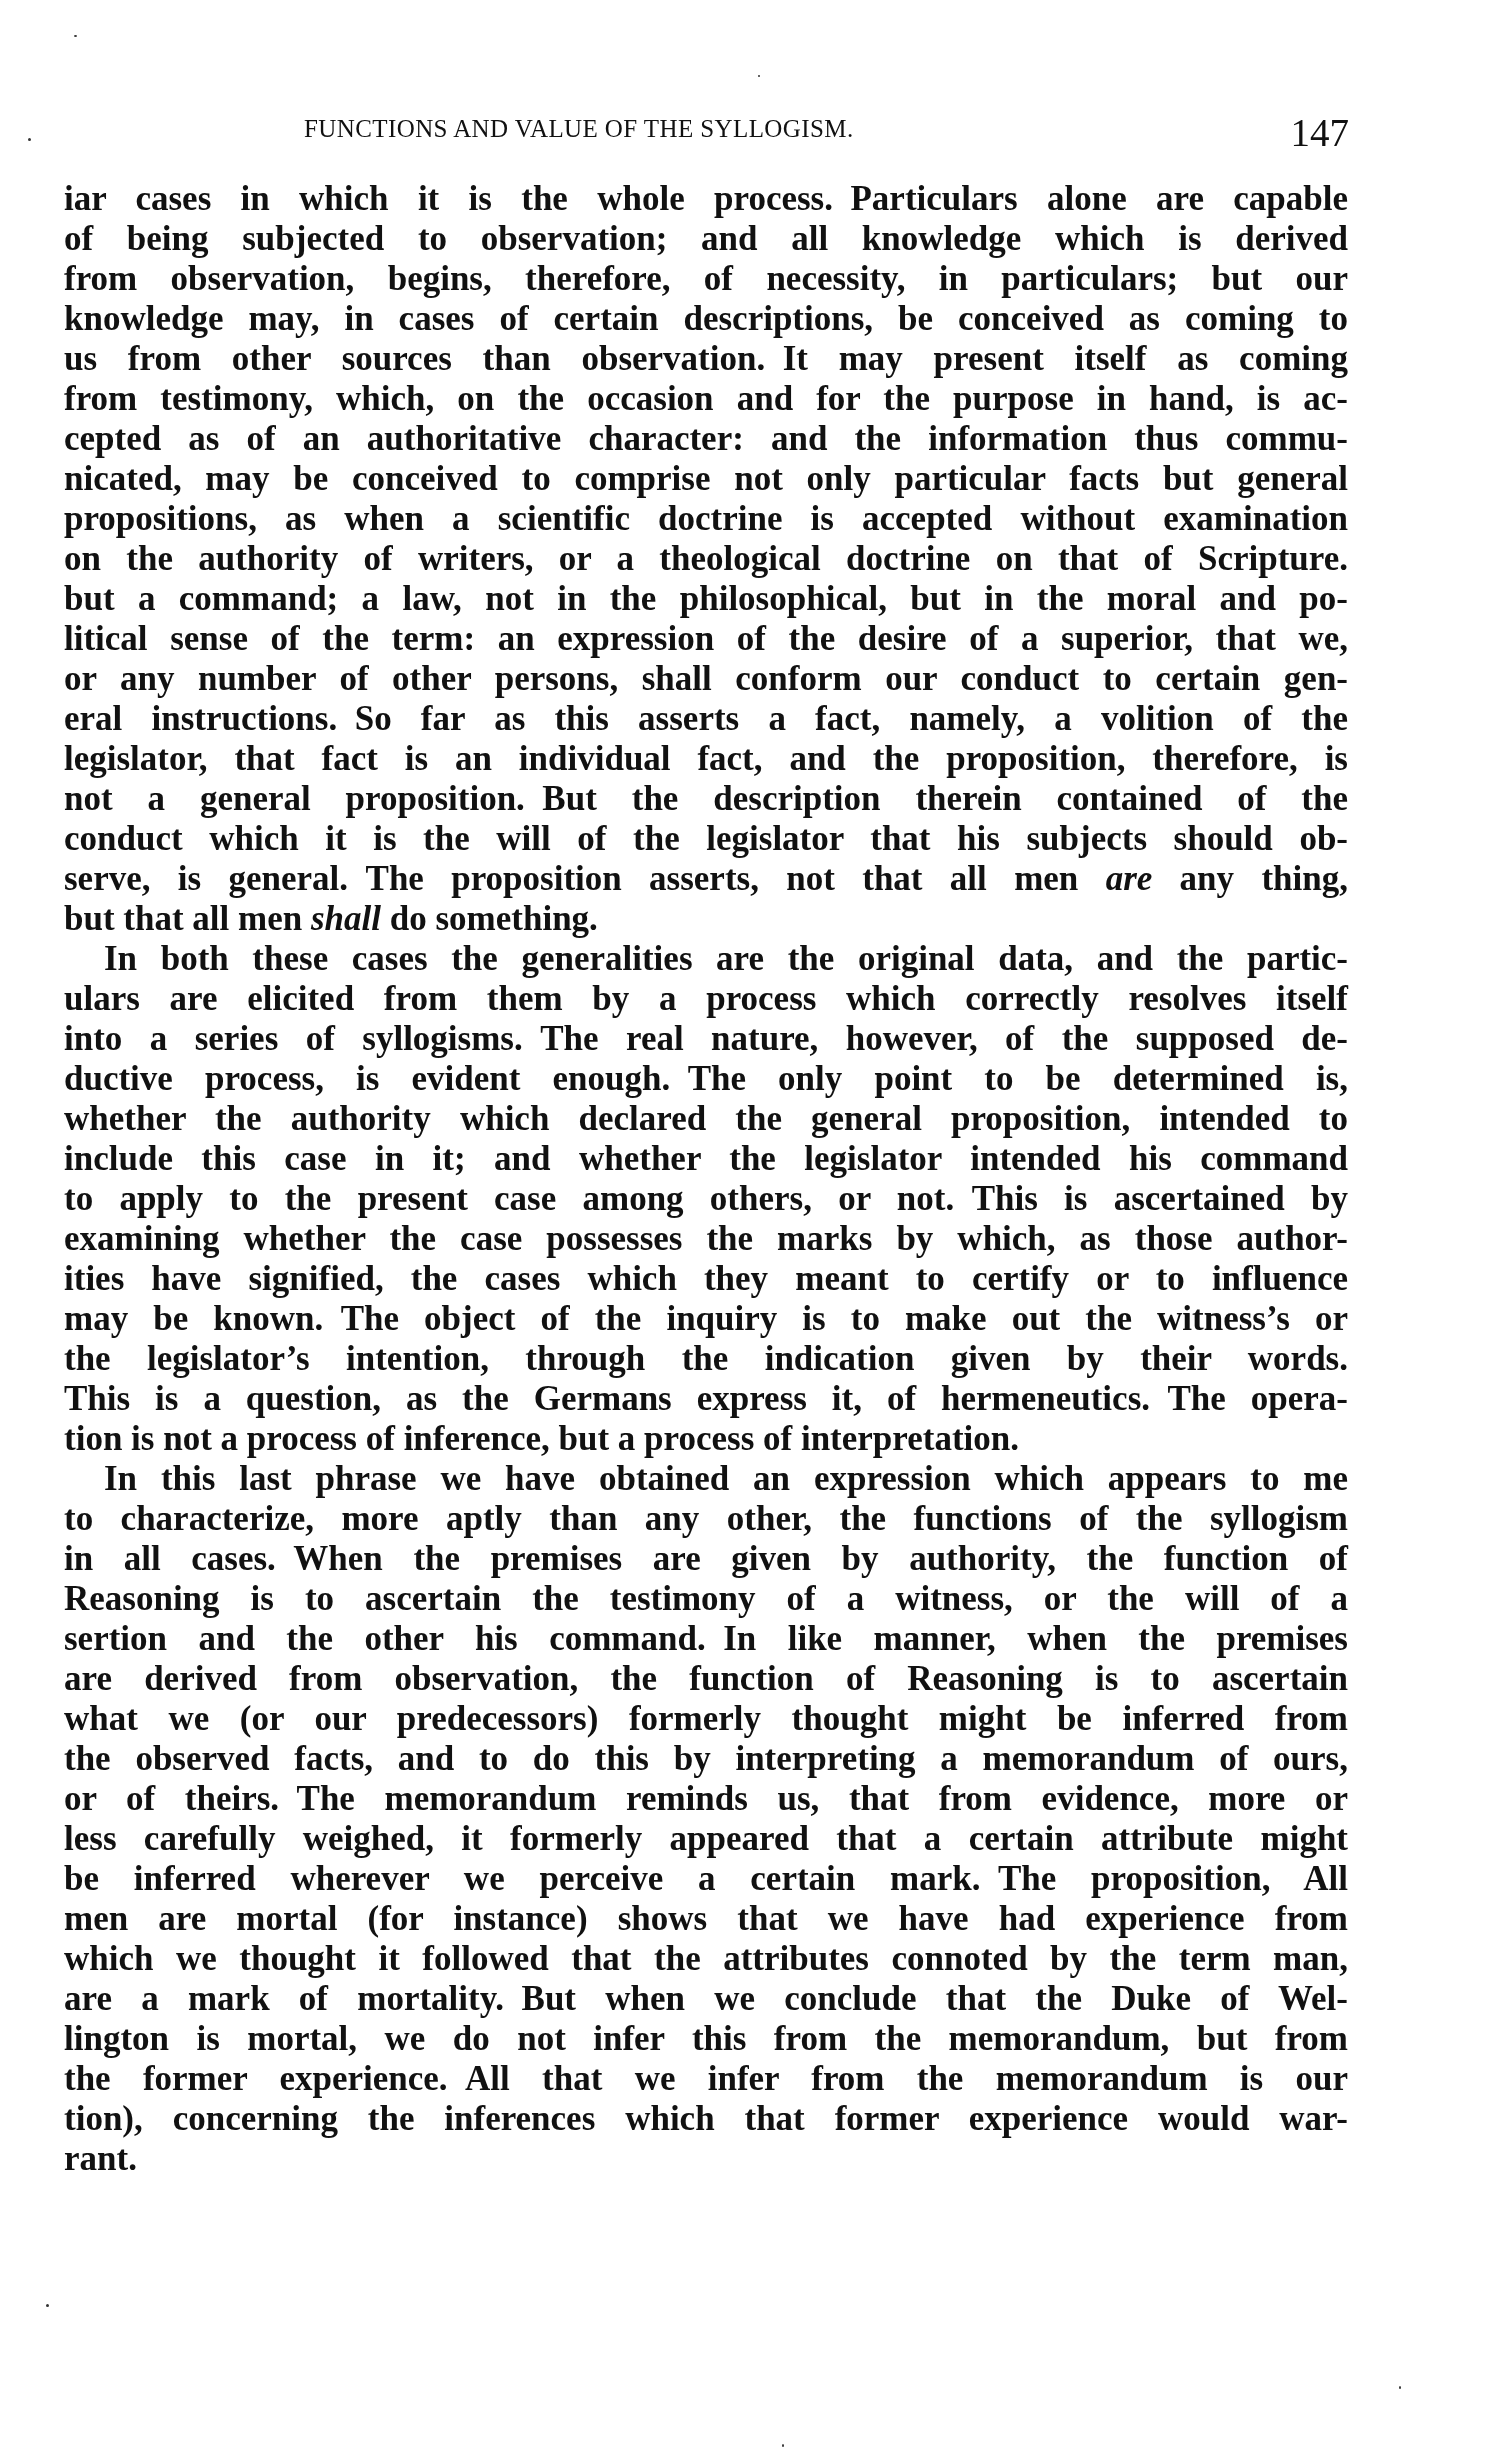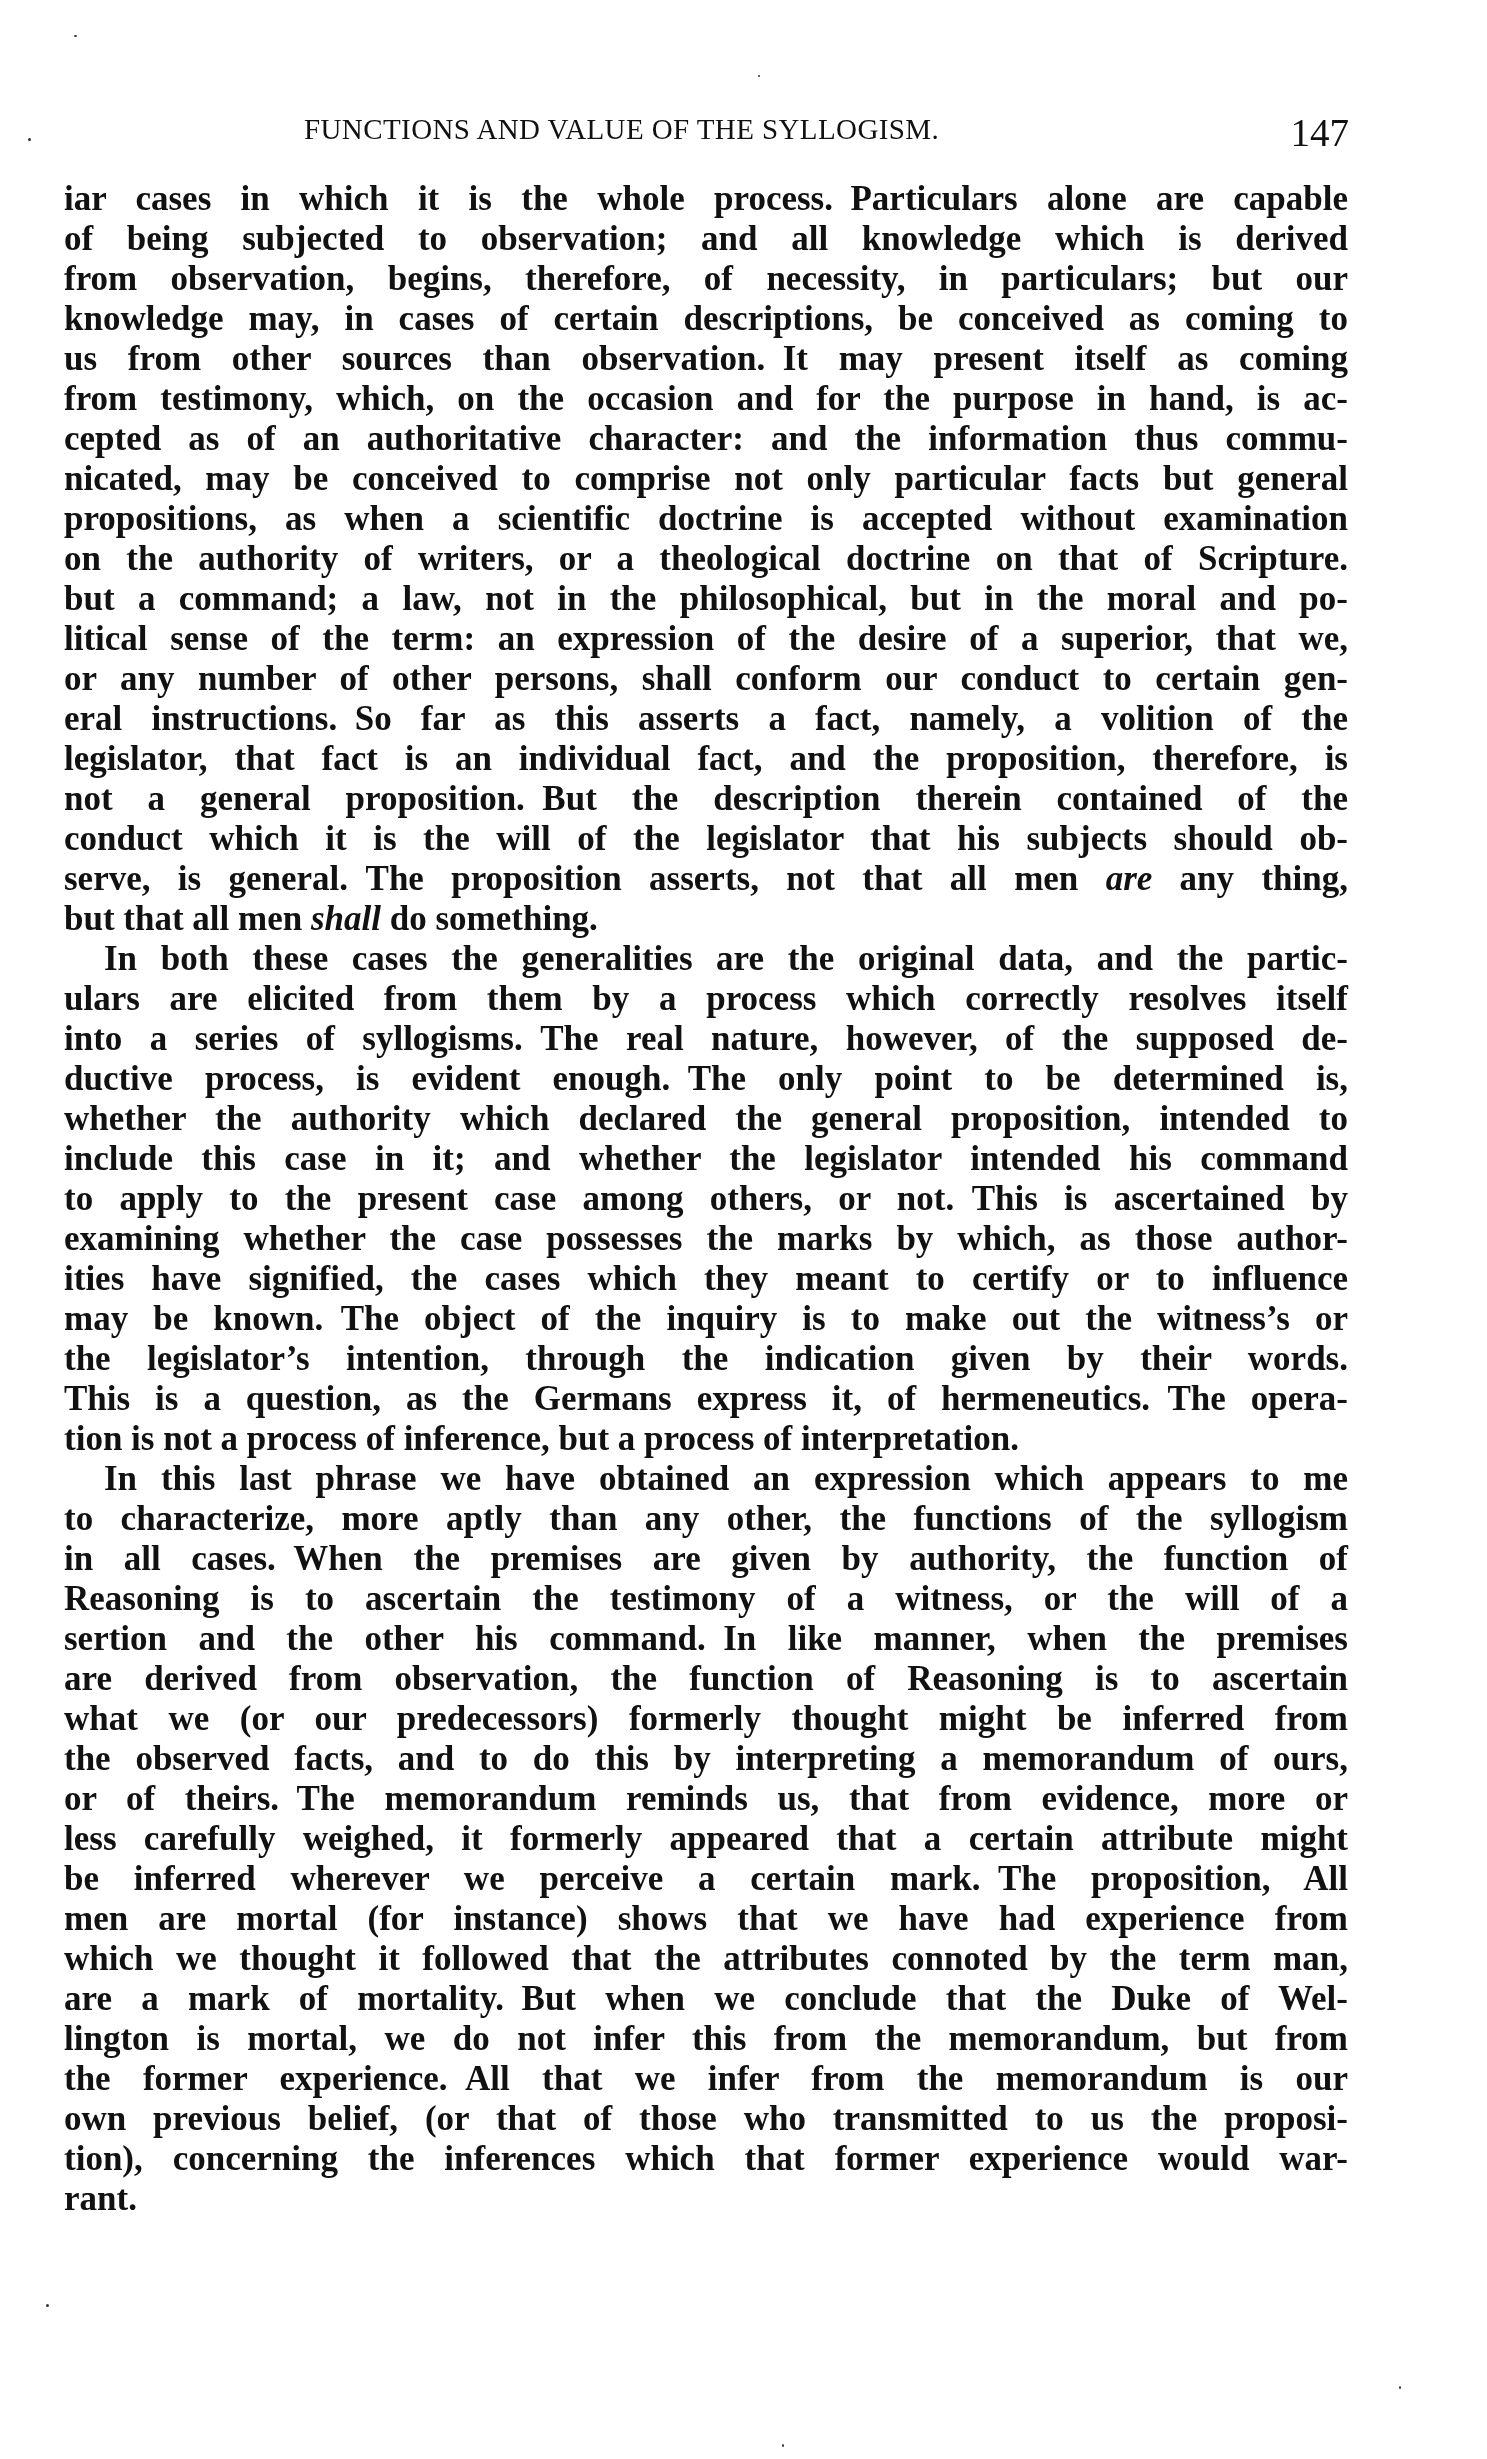--- a/index.html
+++ b/index.html
@@ -7,21 +7,21 @@
   .page {
     position: absolute; left: 0; top: 0; width: 1488px; height: 2460px;
     background: #ffffff; color: #111111;
     font-family: "Liberation Serif", "DejaVu Serif", serif;
   }
   .running-head {
     position: absolute; left: 0; top: 111px; width: 1488px; height: 36px;
   }
   .running-title {
     position: absolute; left: 304px; top: 0; width: 802px;
-    font-size: 29px; line-height: 36px; letter-spacing: 0.4px;
+    font-size: 25px; line-height: 36px; letter-spacing: 0.4px;
     text-align: left; white-space: nowrap;
   }
   .page-number {
     position: absolute; left: 1287px; top: 2px; width: 62px;
     font-size: 39px; line-height: 40px; text-align: right;
   }
   .body-text {
     position: absolute; left: 64px; top: 179px; width: 1284px; font-weight: bold;
   }
   .line {
@@ -93,21 +93,20 @@
         <div class="line">what we (or our predecessors) formerly thought might be inferred from</div>
         <div class="line">the observed facts, and to do this by interpreting a memorandum of ours,</div>
         <div class="line">or of theirs. The memorandum reminds us, that from evidence, more or</div>
         <div class="line">less carefully weighed, it formerly appeared that a certain attribute might</div>
         <div class="line">be inferred wherever we perceive a certain mark. The proposition, All</div>
         <div class="line">men are mortal (for instance) shows that we have had experience from</div>
         <div class="line">which we thought it followed that the attributes connoted by the term man,</div>
         <div class="line">are a mark of mortality. But when we conclude that the Duke of Wel-</div>
         <div class="line">lington is mortal, we do not infer this from the memorandum, but from</div>
         <div class="line">the former experience. All that we infer from the memorandum is our</div>
-        <div class="line">own previous belief, (or that of those who transmitted to us the proposi-</div>
         <div class="line">tion), concerning the inferences which that former experience would war-</div>
         <div class="line last">rant.</div>
       </div>
     </div>
 
   <div class="speck" style="left:74px;top:35px;width:3px;height:2px;"></div>
   <div class="speck" style="left:28px;top:138px;width:3px;height:3px;"></div>
   <div class="speck" style="left:758px;top:75px;width:2px;height:2px;"></div>
   <div class="speck" style="left:46px;top:2304px;width:3px;height:3px;"></div>
   <div class="speck" style="left:1399px;top:2386px;width:2px;height:3px;"></div>

